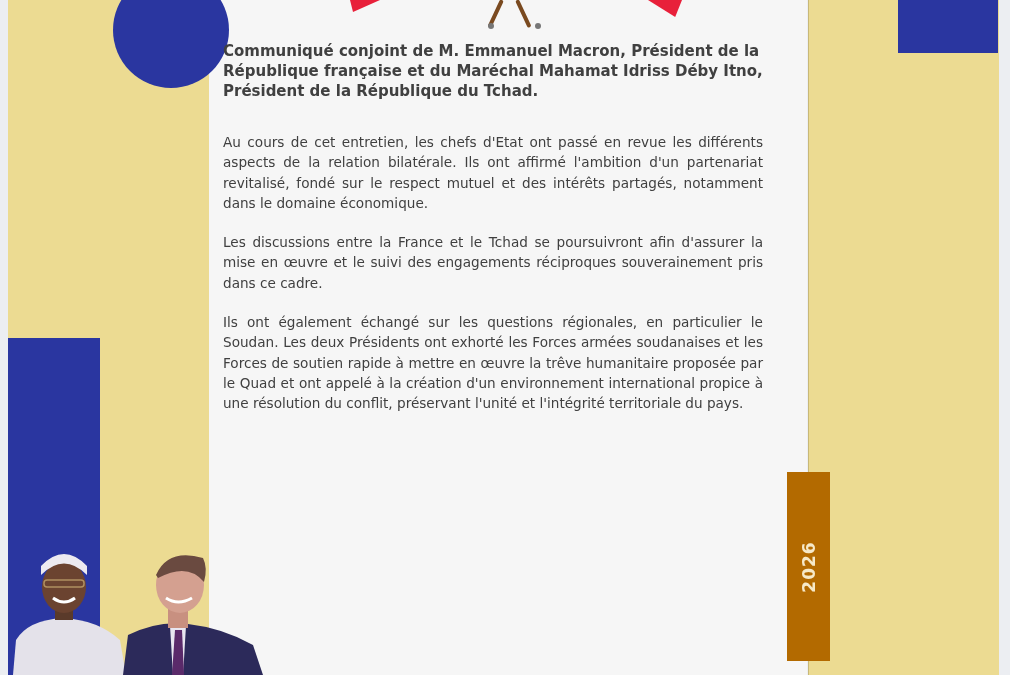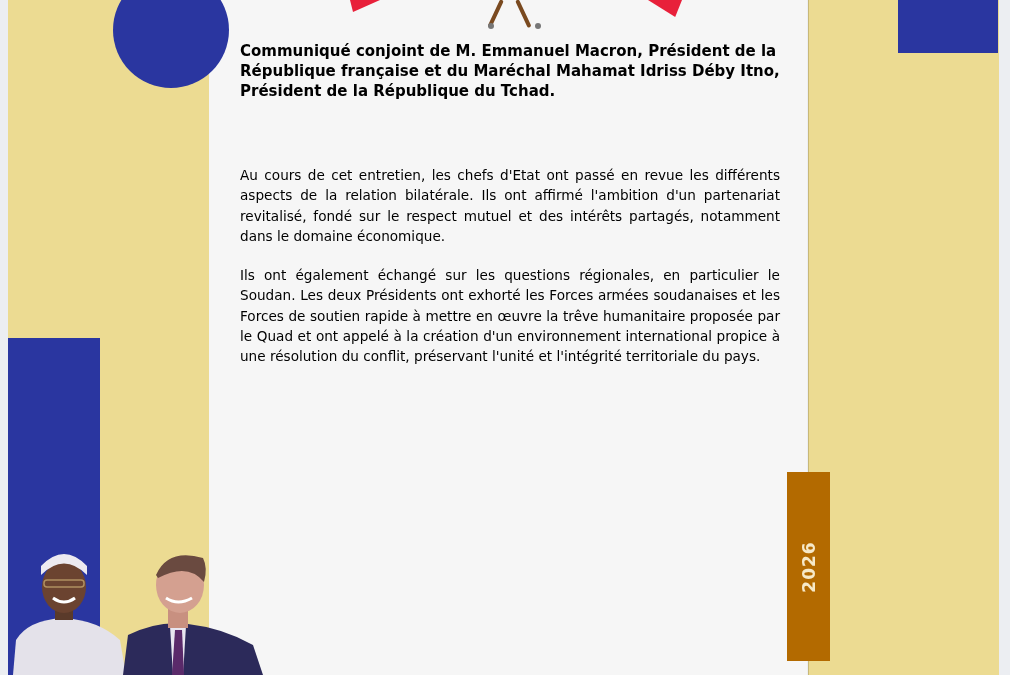--- a/index.html
+++ b/index.html
@@ -14,25 +14,25 @@
     .blue-rect-tr { position:absolute; left:898px; top:0; width:100px; height:53px; background:#2a36a0; }
     .blue-rect-left { position:absolute; left:8px; top:338px; width:92px; height:337px; background:#2a36a0; }
     .paper { position:absolute; left:209px; top:0; width:598px; height:675px; background:#f6f6f6; }
     .flag { position:absolute; top:0; }
     .flag-left { left:350px; width:30px; height:12px; background:#e8203a; clip-path:polygon(0 0,100% 0,10% 100%); }
     .flag-right { left:648px; width:34px; height:17px; background:#e8203a; clip-path:polygon(0 0,100% 0,80% 100%); }
     .pole { position:absolute; top:0; width:4px; height:30px; background:#7a4a20; border-radius:2px; }
     .pole-l { left:500px; transform:rotate(25deg); transform-origin:top center; }
     .pole-r { left:515px; transform:rotate(-25deg); transform-origin:top center; }
     .pole-tip { position:absolute; width:6px; height:6px; border-radius:50%; background:#777; }
-    .content { position:absolute; left:240px; top:41px; width:540px; color:#000000; }
+    .content { position:absolute; left:223px; top:41px; width:540px; color:#404040; }
     .title { font-weight:bold; font-size:15px; line-height:20px; margin:0; }
     .para { font-size:13.6px; line-height:20.3px; text-align:justify; margin:0; }
     .p1 { margin-top:44px; }
-    .p2 { margin-top:64px; }
+    .p2 { margin-top:31px; }
     .p3, .p4, .p5 { margin-top:19px; }
     .year-tag { position:absolute; left:787px; top:472px; width:43px; height:189px; background:#b36a00; }
     .year-text { position:absolute; left:50%; top:50%; transform:translate(-50%,-50%) rotate(-90deg); color:#f6e9c8; font-weight:bold; font-size:17px; letter-spacing:1px; white-space:nowrap; }
     .photo { position:absolute; left:8px; top:540px; width:260px; height:135px; }
   </style>
 </head>
 <body>
 
 <div class="yellow-left"></div>
 <div class="yellow-right"></div>
@@ -47,20 +47,21 @@
   <div class="flag flag-right"></div>
   <div class="pole pole-l"></div>
   <div class="pole pole-r"></div>
   <div class="pole-tip" style="left:488px;top:23px;"></div>
   <div class="pole-tip" style="left:535px;top:23px;"></div>
 </div>
 
 <div class="content">
   <p class="title">Communiqué conjoint de M. Emmanuel Macron, Président de la République française et du Maréchal Mahamat Idriss Déby Itno, Président de la République du Tchad.</p>
   <p class="para p2">Au cours de cet entretien, les chefs d'Etat ont passé en revue les différents aspects de la relation bilatérale. Ils ont affirmé l'ambition d'un partenariat revitalisé, fondé sur le respect mutuel et des intérêts partagés, notamment dans le domaine économique.</p>
+  <p class="para p4">Les discussions entre la France et le Tchad se poursuivront afin d'assurer la mise en œuvre et le suivi des engagements réciproques souverainement pris dans ce cadre.</p>
   <p class="para p5">Ils ont également échangé sur les questions régionales, en particulier le Soudan. Les deux Présidents ont exhorté les Forces armées soudanaises et les Forces de soutien rapide à mettre en œuvre la trêve humanitaire proposée par le Quad et ont appelé à la création d'un environnement international propice à une résolution du conflit, préservant l'unité et l'intégrité territoriale du pays.</p>
 </div>
 
 <div class="year-tag">
   <span class="year-text">2026</span>
 </div>
 
 <svg class="photo" viewBox="0 0 260 135">
 
   <path d="M5 135 L8 100 Q20 80 55 78 Q90 80 112 100 L118 135 Z" fill="#e4e2ea"></path>

